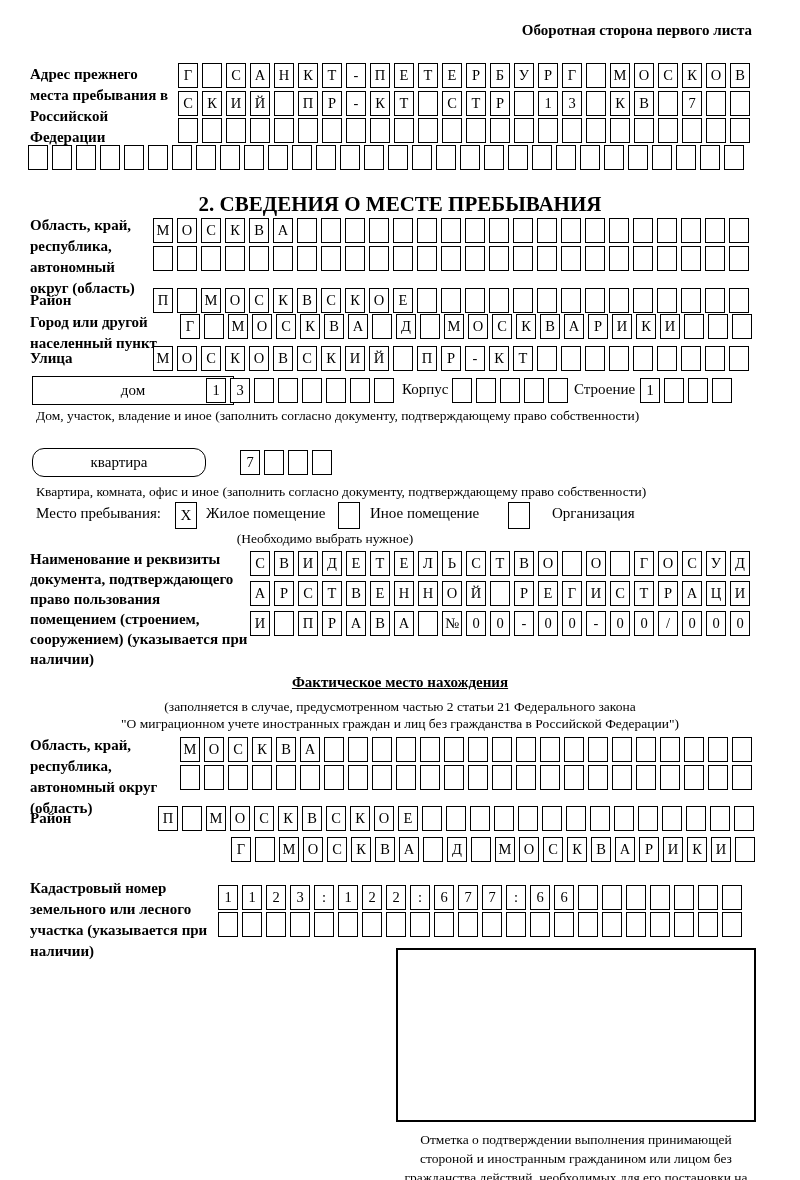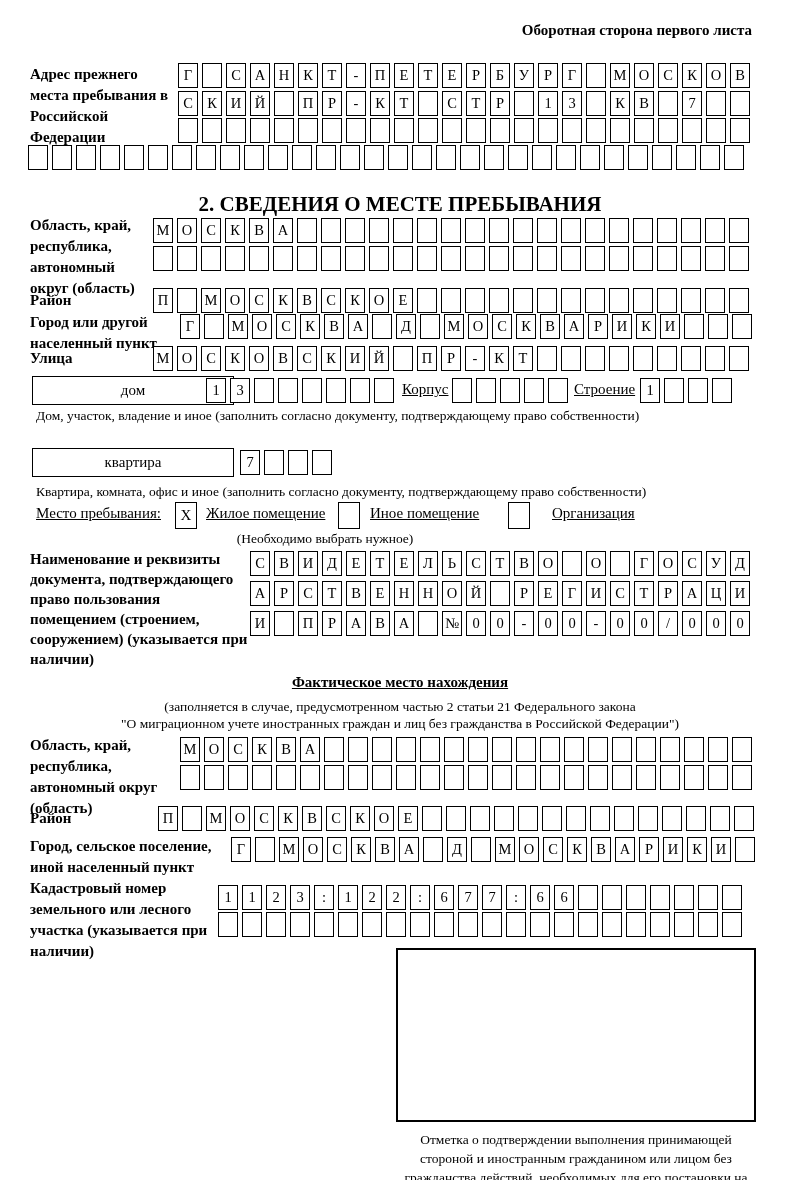--- a/index.html
+++ b/index.html
@@ -14,21 +14,21 @@
   .cellrow{position:absolute;display:flex;gap:4px;}
   .cell{
     box-sizing:border-box;width:20px;height:25px;border:1.6px solid #000;
     display:flex;align-items:center;justify-content:center;
     font-size:14.5px;line-height:1;background:#fff;
   }
   .labelbox{
     position:absolute;box-sizing:border-box;border:1.6px solid #000;
     display:flex;align-items:center;justify-content:center;font-size:15px;background:#fff;
   }
-  .inlinelbl{position:absolute;font-size:15px;white-space:nowrap;text-decoration:underline;}
+  .inlinelbl{position:absolute;font-size:15px;white-space:nowrap;}
   .checkbox{
     position:absolute;box-sizing:border-box;width:22px;height:27px;border:1.6px solid #000;
     display:flex;align-items:center;justify-content:center;font-size:15px;background:#fff;
   }
   .stamp{position:absolute;box-sizing:border-box;border:2px solid #000;background:#fff;}
 </style>
 </head>
 <body>
 
 <div class="page">
@@ -312,21 +312,21 @@
     </div>
   <div class="inlinelbl" style="left:574px;top:381px;">Строение</div>
   <div class="cellrow" style="left:640px;top:378px;">
       <span class="cell">1</span>
       <span class="cell"></span>
       <span class="cell"></span>
       <span class="cell"></span>
     </div>
   <div class="note" style="left:36px;top:407px;">Дом, участок, владение и иное (заполнить согласно документу, подтверждающему право собственности)</div>
 
-  <div class="labelbox" style="left:32px;top:448px;width:202px;height:29px;">квартира</div>
+  <div class="labelbox" style="left:32px;top:448px;width:174px;height:29px;border-radius:12px;">квартира</div>
   <div class="cellrow" style="left:240px;top:450px;">
       <span class="cell">7</span>
       <span class="cell"></span>
       <span class="cell"></span>
       <span class="cell"></span>
     </div>
   <div class="note" style="left:36px;top:452px;top:483px;">Квартира, комната, офис и иное (заполнить согласно документу, подтверждающему право собственности)</div>
 
   <div class="inlinelbl" style="left:36px;top:505px;">Место пребывания:</div>
   <div class="checkbox" style="left:175px;top:502px;">X</div>
@@ -488,21 +488,20 @@
       <span class="cell"></span>
       <span class="cell"></span>
       <span class="cell"></span>
       <span class="cell"></span>
       <span class="cell"></span>
       <span class="cell"></span>
       <span class="cell"></span>
       <span class="cell"></span>
     </div>
 
-  <div class="lbl" style="left:30px;top:836px;width:205px;">Город, сельское поселение, иной населенный пункт</div>
   <div class="cellrow" style="left:231px;top:837px;">
       <span class="cell">Г</span>
       <span class="cell"></span>
       <span class="cell">М</span>
       <span class="cell">О</span>
       <span class="cell">С</span>
       <span class="cell">К</span>
       <span class="cell">В</span>
       <span class="cell">А</span>
       <span class="cell"></span>

